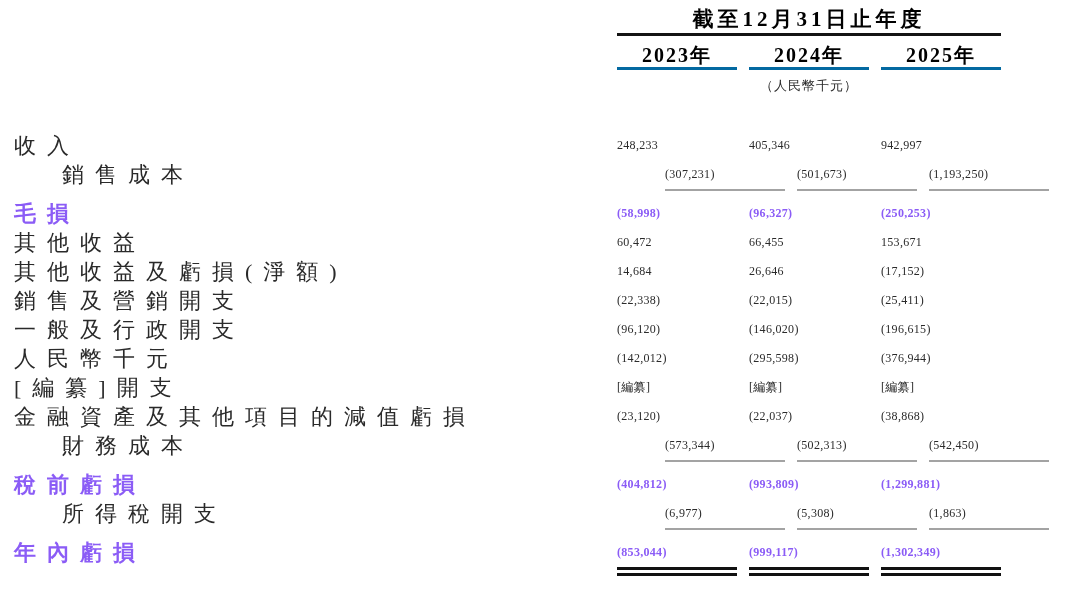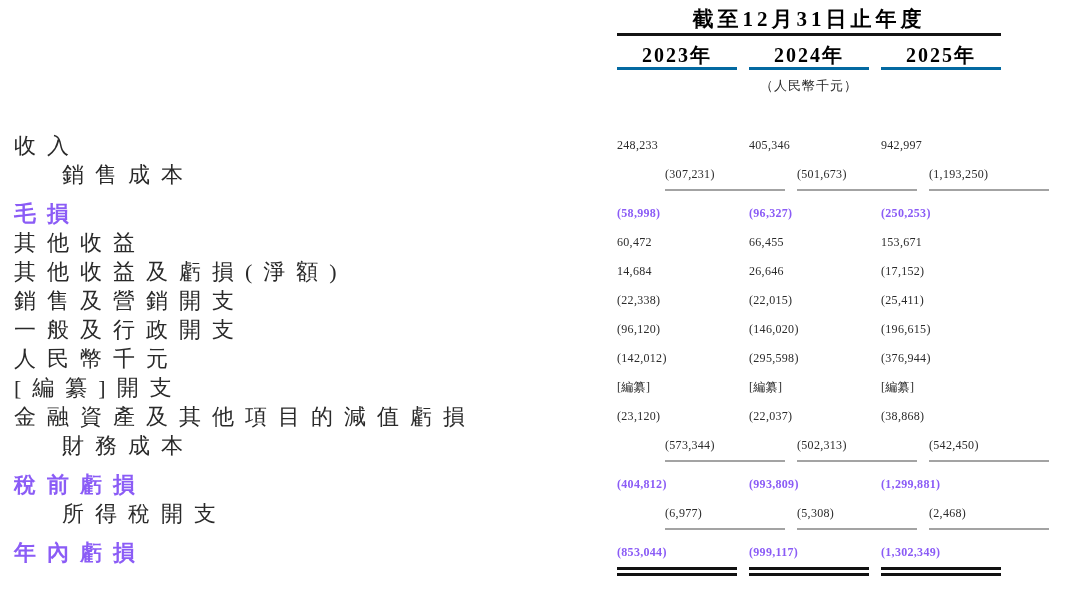--- a/index.html
+++ b/index.html
@@ -180,21 +180,21 @@
       <div class="label-cell">稅前虧損</div>
       <div class="num-cell hang">(404,812)</div>
       <div class="num-cell hang">(993,809)</div>
       <div class="num-cell hang">(1,299,881)</div>
     </div>
 
     <div class="grid-row row rule">
       <div class="label-cell">所得稅開支</div>
       <div class="num-cell hang">(6,977)</div>
       <div class="num-cell hang">(5,308)</div>
-      <div class="num-cell hang">(2,468)</div>
+      <div class="num-cell hang">(1,863)</div>
     </div>
 
     <div class="grid-row row bold double-rule">
       <div class="label-cell">年內虧損</div>
       <div class="num-cell hang">(853,044)</div>
       <div class="num-cell hang">(999,117)</div>
       <div class="num-cell hang">(1,302,349)</div>
     </div>
 
   </div>

